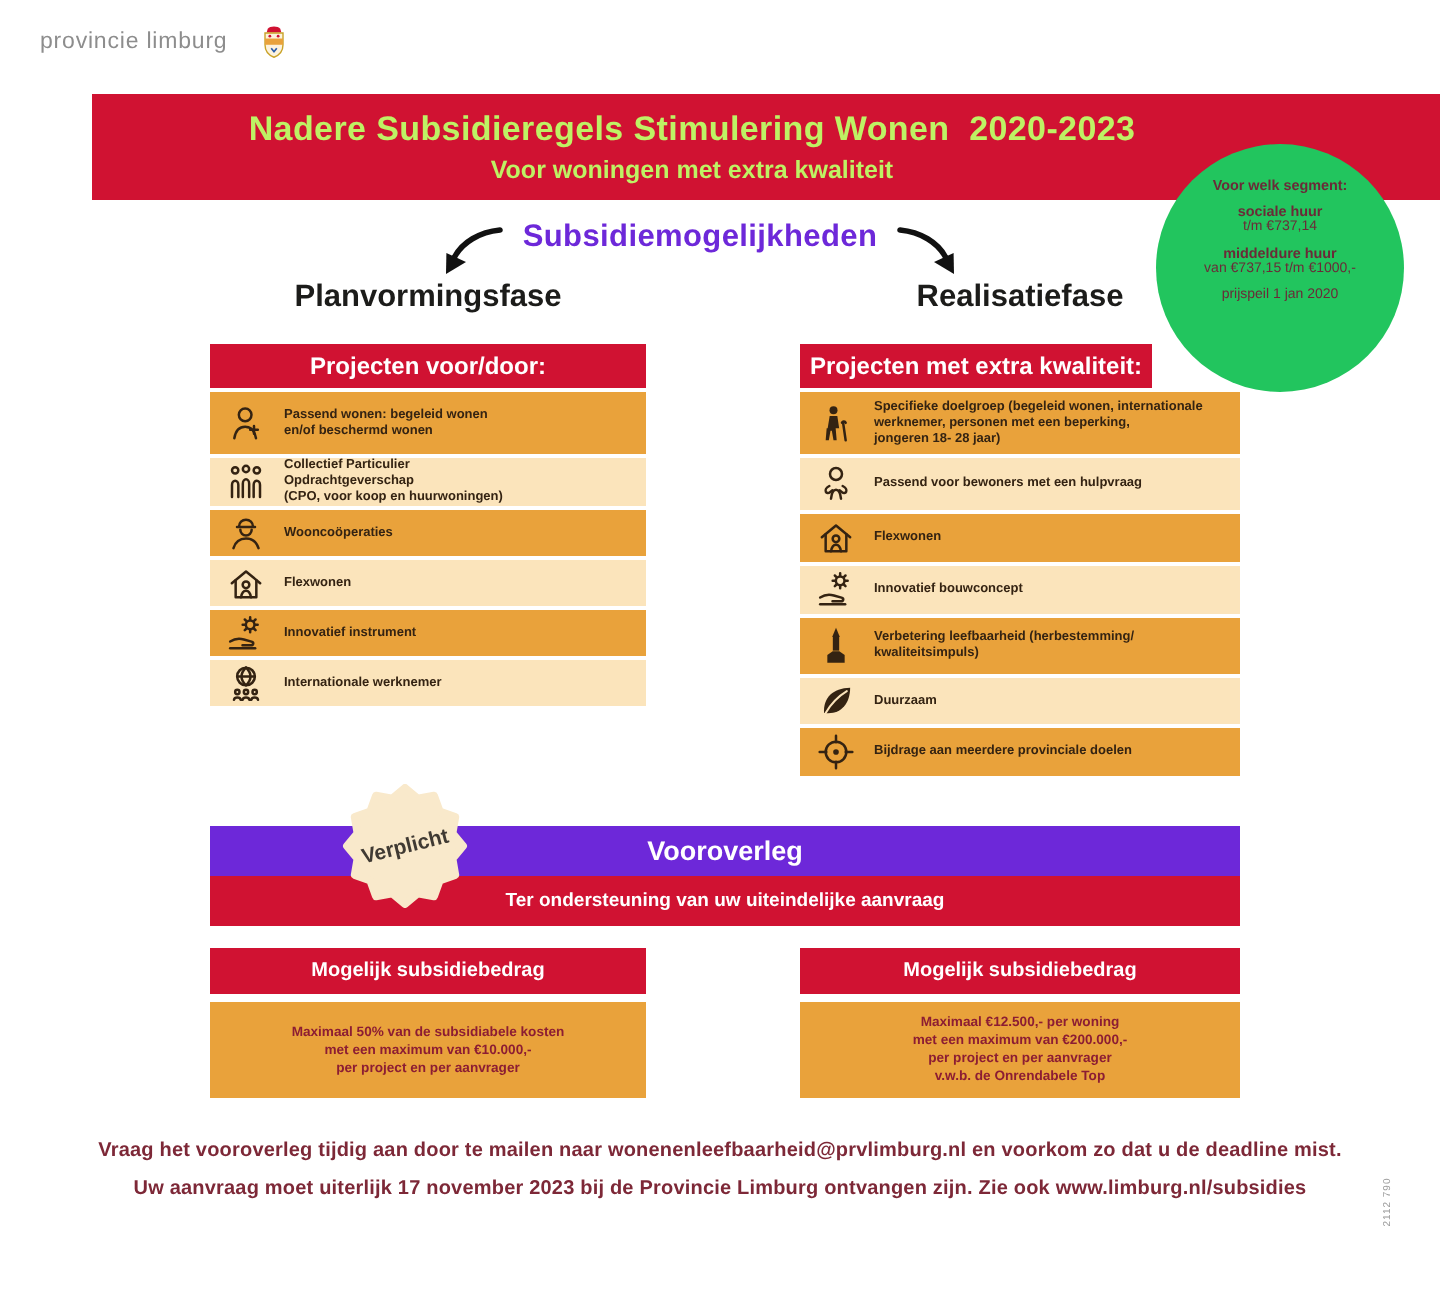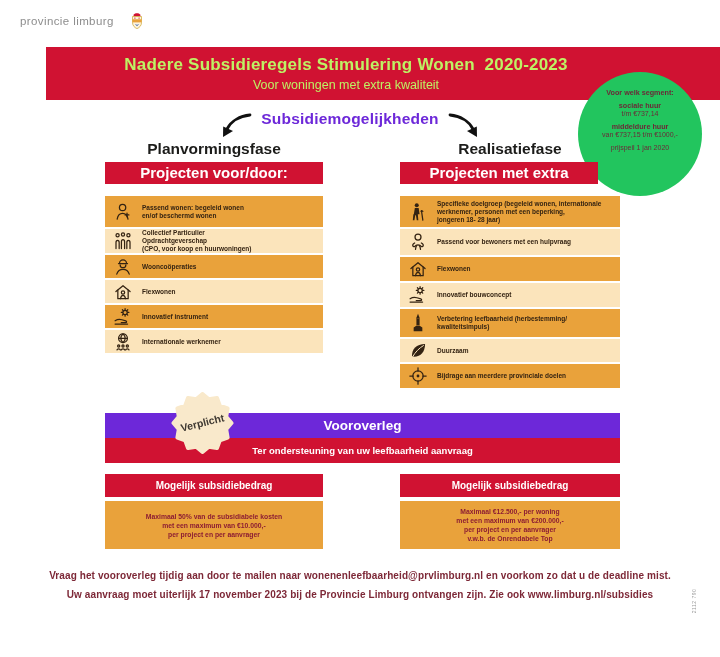--- a/index.html
+++ b/index.html
@@ -8,37 +8,37 @@
 .page{position:relative;width:720px;height:657px;background:#fff;overflow:hidden}
 
 
 .logo{position:absolute;left:20px;top:12px;display:flex;align-items:center;gap:16px}
 .logo-text{font-size:11.5px;color:#8d8d8d;letter-spacing:.4px}
 
 
 .banner{position:absolute;left:46px;top:47px;width:695px;height:53px;background:#d01232;color:#bef264}
 .banner-inner{width:600px;text-align:center;padding-top:8px}
 .banner-title{font-size:17px;font-weight:bold;white-space:pre-wrap;letter-spacing:.2px}
-.banner-sub{font-size:12.5px;font-weight:normal;margin-top:3px}
+.banner-sub{font-size:12.5px;font-weight:bold;margin-top:3px}
 
 
 .circle{position:absolute;left:578px;top:72px;width:124px;height:124px;border-radius:50%;background:#22c55e;color:#6b2a38;text-align:center;padding-top:17px;font-size:7px;line-height:8px}
 .circle .b{font-weight:bold;font-size:7.2px}
 .circle .gap{height:5px}
 
 
 .center-label{position:absolute;left:230px;top:110px;width:240px;text-align:center;font-size:15.5px;font-weight:800;color:#6d28d9;letter-spacing:.2px}
 .arrow{position:absolute;width:32px;height:26px}
 .arrow-left{left:220px;top:112px}
 .arrow-right{left:448px;top:112px}
 
 
 .col-heading{position:absolute;top:140px;text-align:center;font-size:15.5px;font-weight:800;color:#1c1c1a}
 .redbar{position:absolute;background:#d01232;color:#fff;font-weight:bold;text-align:center}
-.phase-bar{top:162px;height:22px;font-size:15px;line-height:22px}
+.phase-bar{top:172px;height:22px;font-size:12px;line-height:22px}
 .rows{position:absolute;top:196px;display:flex;flex-direction:column;gap:2px}
 .row{display:flex;align-items:center}
 .row.gold{background:#e9a23b}
 .row.cream{background:#fbe4bb}
 .row .icon{width:20px;height:20px;margin-left:8px;flex:none}
 .row .lbl{margin-left:9px;margin-right:4px;font-size:6.5px;font-weight:bold;line-height:8px;color:#342312;white-space:pre-line}
 svg.ic{width:20px;height:20px;stroke:#342312;fill:none;stroke-width:1.5;stroke-linecap:round;stroke-linejoin:round}
 
 
 .vo-bar1{position:absolute;left:105px;top:413px;width:515px;height:25px;background:#6d28d9;color:#fff;font-size:13.5px;font-weight:bold;text-align:center;line-height:25px}
@@ -97,21 +97,21 @@
   </svg>
   <svg class="arrow arrow-right" viewBox="0 0 32 26">
     <path d="M2 3 C 12 4, 21 9, 25 17" stroke="#111" stroke-width="2.8" fill="none" stroke-linecap="round"></path>
     <polygon points="29,25 28.8,14.5 19,19" fill="#111"></polygon>
   </svg>
 
   <div class="col-heading" style="left:105px;width:218px">Planvormingsfase</div>
   <div class="col-heading" style="left:400px;width:220px">Realisatiefase</div>
 
   <div class="redbar phase-bar" style="left:105px;width:218px">Projecten voor/door:</div>
-  <div class="redbar phase-bar" style="left:400px;width:198px">Projecten met extra kwaliteit:</div>
+  <div class="redbar phase-bar" style="left:400px;width:176px">Projecten met extra kwaliteit:</div>
 
   <div class="rows" style="left:105px;width:218px">
     <div class="row gold" style="height:31px">
       <span class="icon">
         <svg class="ic" viewBox="0 0 24 24">
             <circle cx="11.5" cy="6.5" r="3.8"></circle>
             <path d="M5 20.5c.8-4.5 3.4-6.8 6.5-6.8s5.7 2.3 6.5 6.8"></path>
             <path d="M16.8 13.2v4.6M14.5 15.5h4.6"></path>
           </svg>
       </span>
@@ -251,21 +251,21 @@
             <circle cx="12" cy="12" r="6.2"></circle>
             <circle cx="12" cy="12" r="1.7" fill="#342312" stroke="none"></circle>
             <path d="M12 2.2v4M12 17.8v4M2.2 12h4M17.8 12h4"></path>
           </svg>
       </span>
       <span class="lbl">Bijdrage aan meerdere provinciale doelen</span>
     </div>
   </div>
 
   <div class="vo-bar1">Vooroverleg</div>
-  <div class="vo-bar2">Ter ondersteuning van uw leefbaarheid aanvraag</div>
+  <div class="vo-bar2">Ter ondersteuning van uw uiteindelijke aanvraag</div>
   <svg class="badge" viewBox="0 0 62 62">
     <polygon points="60,31 54.7,37.3 56.1,45.5 48.3,48.3 45.5,56.1 37.3,54.7 31,60 24.7,54.7 16.5,56.1 13.7,48.3 5.9,45.5 7.3,37.3 2,31 7.3,24.7 5.9,16.5 13.7,13.7 16.5,5.9 24.7,7.3 31,2 37.3,7.3 45.5,5.9 48.3,13.7 56.1,16.5 54.7,24.7" fill="#f9e9cb" stroke="#f9e9cb" stroke-width="4" stroke-linejoin="round"></polygon>
     <text x="31" y="34.5" transform="rotate(-14 31 31)" text-anchor="middle" font-size="10.5" font-weight="bold" fill="#403a33" font-family="Liberation Sans, sans-serif">Verplicht</text>
   </svg>
 
   <div class="redbar sub-bar" style="left:105px;width:218px">Mogelijk subsidiebedrag</div>
   <div class="redbar sub-bar" style="left:400px;width:220px">Mogelijk subsidiebedrag</div>
   <div class="sub-box" style="left:105px;width:218px">Maximaal 50% van de subsidiabele kosten
 met een maximum van €10.000,-
 per project en per aanvrager</div>

